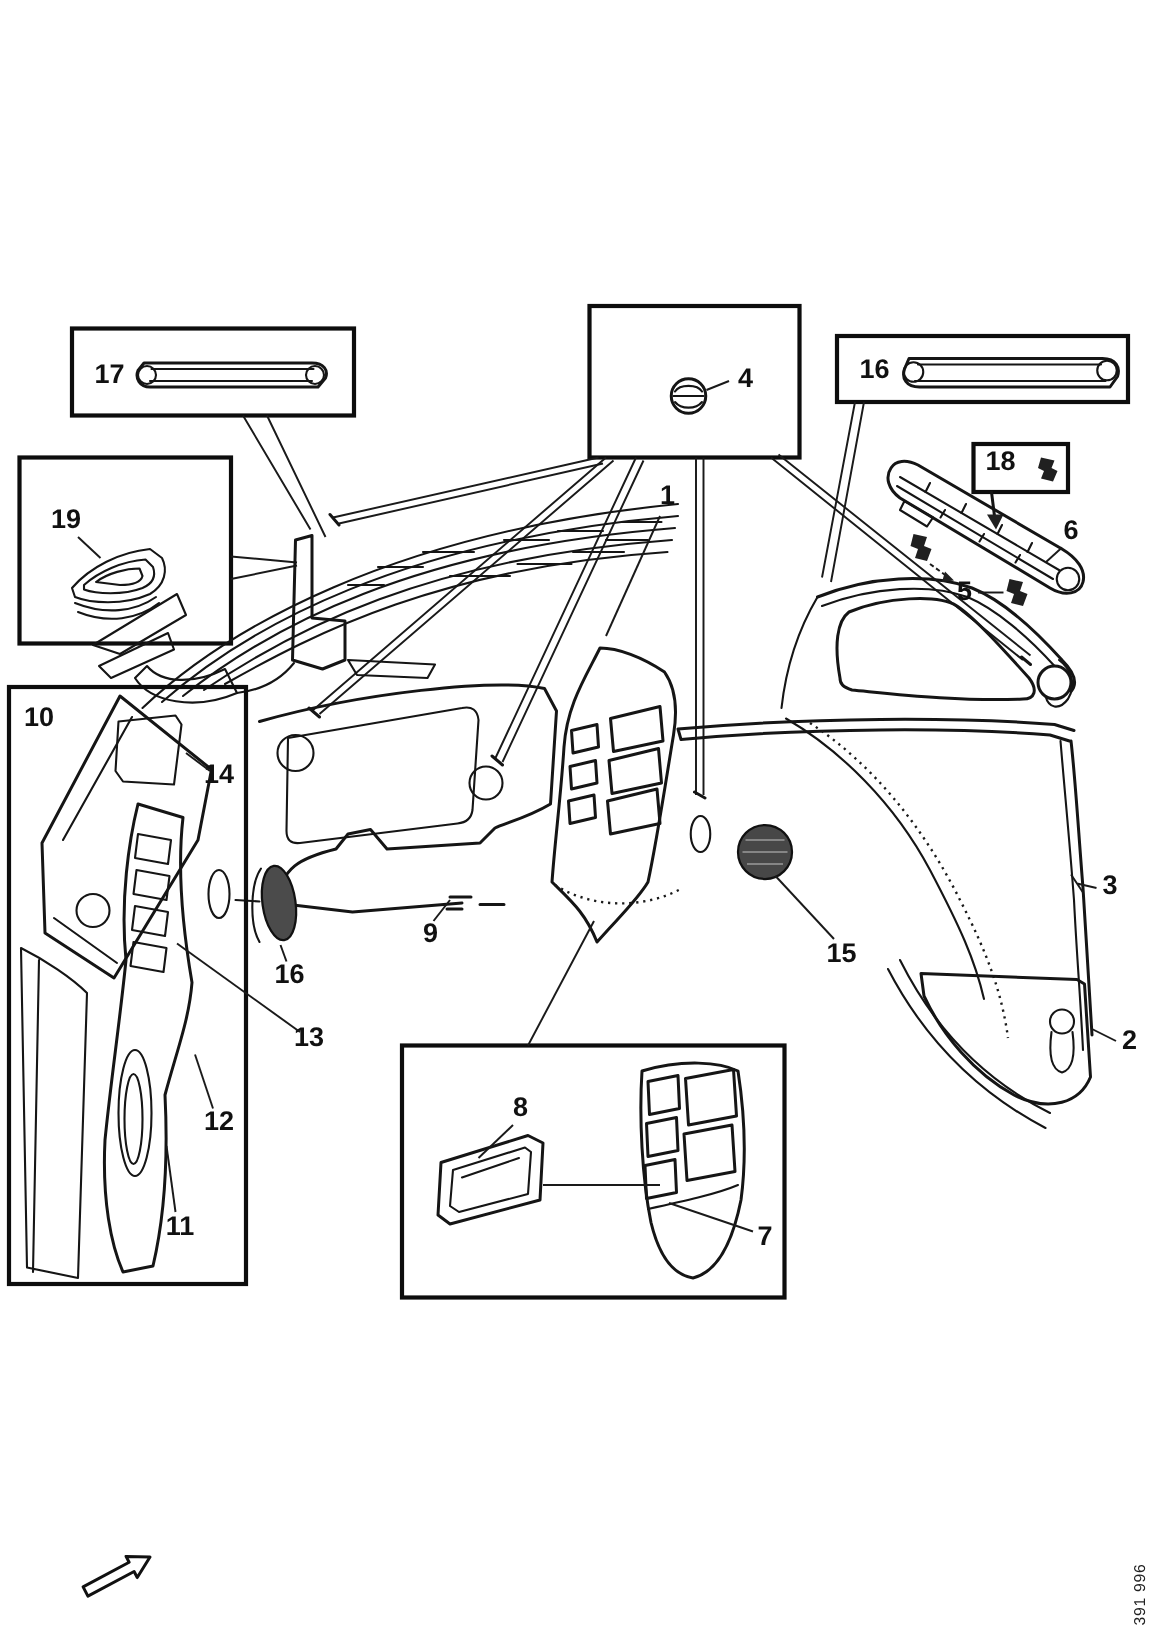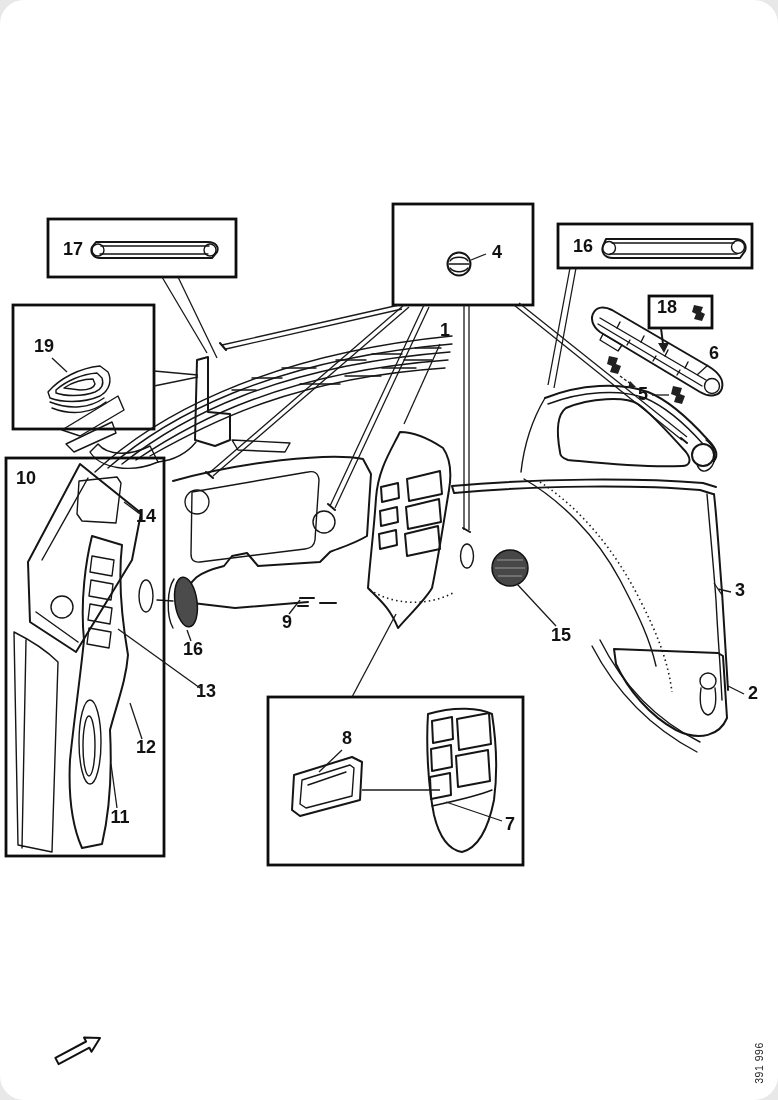--- a/index.html
+++ b/index.html
@@ -1,20 +1,19 @@
 <!DOCTYPE html>
 <html><head>
 <meta charset="utf-8">
 <style>
   html,body{margin:0;padding:0;background:#e8e8e8;}
   .page{
     position:relative;width:778px;height:1100px;margin:0 auto;
     background:#ffffff;overflow:hidden;
     font-family:"Liberation Sans","DejaVu Sans",sans-serif;
-    border-radius:24px;
   }
   svg{position:absolute;inset:0;}
   .callout{
     font-family:"Liberation Sans","DejaVu Sans",sans-serif;
     font-weight:bold;font-size:18px;fill:#111;
   }
   .fignum{
     font-family:"Liberation Sans","DejaVu Sans",sans-serif;
     font-size:10.5px;fill:#222;letter-spacing:.5px;
   }

